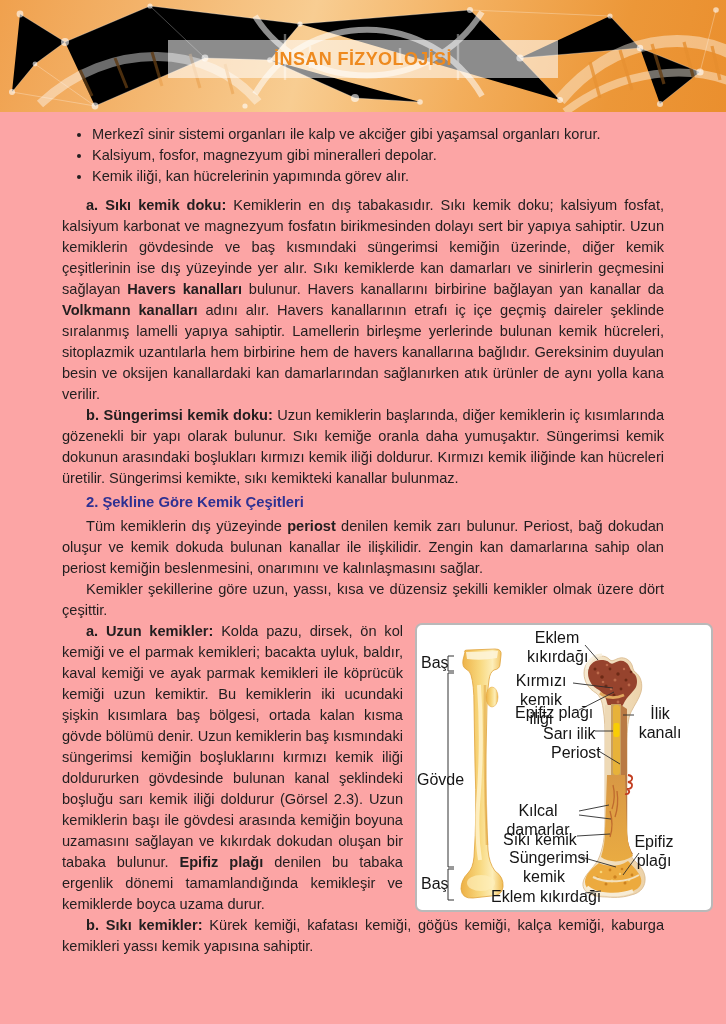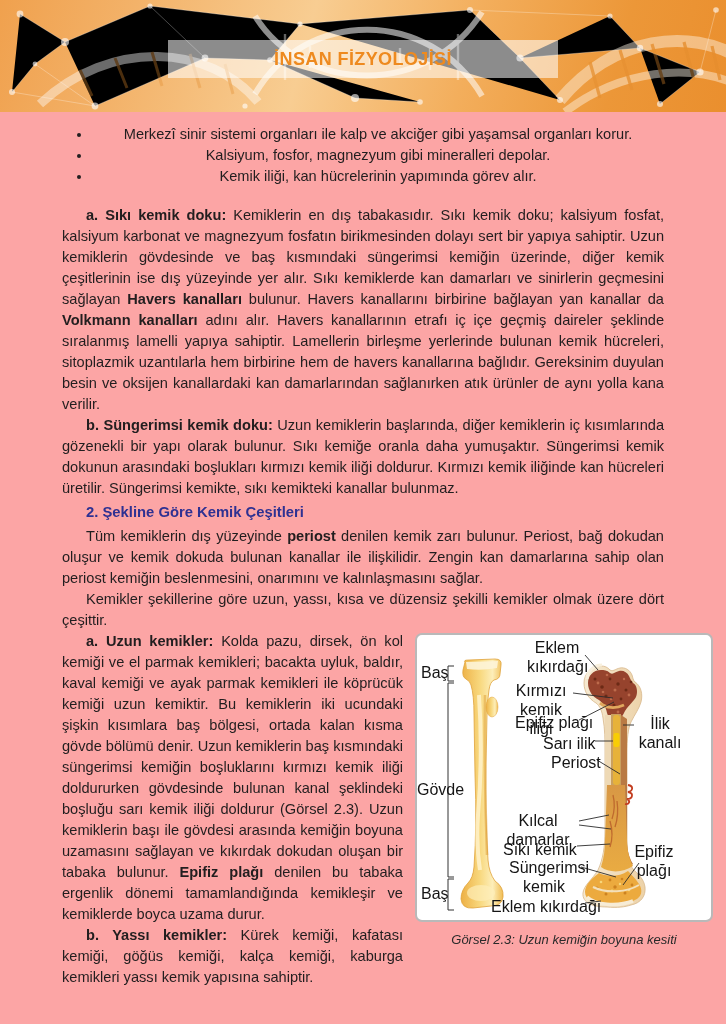--- a/index.html
+++ b/index.html
@@ -10,21 +10,21 @@
   .banner{position:relative;height:112px;overflow:hidden;
     background:linear-gradient(105deg,#f0a14e 0%,#f3b269 18%,#f8cd92 42%,#f3ae5c 64%,#ec9738 84%,#ea8f2e 100%);}
   .banner svg{position:absolute;left:0;top:0;}
   .title-band{position:absolute;left:50%;top:40px;transform:translateX(-50%);
     width:390px;height:38px;background:rgba(255,255,255,.55);
     display:flex;align-items:center;justify-content:center;}
   .title{color:#ee8a1f;font-weight:bold;font-size:18px;letter-spacing:.4px;white-space:nowrap;}
 
   
   .content{padding:12px 62px 0 62px;font-size:14.6px;line-height:21px;text-align:justify;}
-  ul.bullets{list-style:disc;margin:0 0 18px 0;padding:0 0 0 30px;text-align:center;}
+  ul.bullets{list-style:disc;margin:0 0 8px 0;padding:0 0 0 30px;text-align:left;}
   ul.bullets li{margin:0;}
   h3.sec{color:#2e3192;font-size:14.8px;margin:3px 0 3px 24px;text-align:left;}
   p.body{margin:0;text-indent:24px;}
   .b{font-weight:bold;}
 
   
   .figure{float:right;width:298px;margin:2px -49px 2px 12px;}
   .figbox{position:relative;width:294px;height:285px;border:2px solid #b9b9b9;border-radius:7px;background:#fff;}
   .figbox svg{position:absolute;left:0;top:0;}
   .flabel{position:absolute;font-size:16px;line-height:1.18;color:#151515;text-align:center;}
@@ -263,20 +263,19 @@
         <div class="flabel lbl-epifiz-top">Epifiz plağı</div>
         <div class="flabel lbl-ilik-kanali">İlik kanalı</div>
         <div class="flabel lbl-sari-ilik">Sarı ilik</div>
         <div class="flabel lbl-periost">Periost</div>
         <div class="flabel lbl-kilcal">Kılcal damarlar</div>
         <div class="flabel lbl-siki">Sıkı kemik</div>
         <div class="flabel lbl-sungerimsi">Süngerimsi kemik</div>
         <div class="flabel lbl-epifiz-bottom">Epifiz plağı</div>
         <div class="flabel lbl-eklem-bottom">Eklem kıkırdağı</div>
       </div>
-      <div class="figcaption">Görsel 2.3: Uzun kemiğin boyuna kesiti</div>
     </div>
 
     <p class="body"><span class="b">a. Uzun kemikler: </span><span>Kolda pazu, dirsek, ön kol kemiği ve el parmak kemikleri; bacakta uyluk, baldır, kaval kemiği ve ayak parmak kemikleri ile köprücük kemiği uzun kemiktir. Bu kemiklerin iki ucundaki şişkin kısımlara baş bölgesi, ortada kalan kısma gövde bölümü denir. Uzun kemiklerin baş kısmındaki süngerimsi kemiğin boşluklarını kırmızı kemik iliği doldururken gövdesinde bulunan kanal şeklindeki boşluğu sarı kemik iliği doldurur (Görsel 2.3). Uzun kemiklerin başı ile gövdesi arasında kemiğin boyuna uzamasını sağlayan ve kıkırdak dokudan oluşan bir tabaka bulunur. </span><span class="b">Epifiz plağı</span><span> denilen bu tabaka ergenlik dönemi tamamlandığında kemikleşir ve kemiklerde boyca uzama durur.</span></p>
-    <p class="body"><span class="b">b. Yassı kemikler: </span><span>Kürek kemiği, kafatası kemiği, göğüs kemiği, kalça kemiği, kaburga kemikleri yassı kemik yapısına sahiptir.</span></p>
+    <p class="body"><span class="b">b. Sıkı kemikler: </span><span>Kürek kemiği, kafatası kemiği, göğüs kemiği, kalça kemiği, kaburga kemikleri yassı kemik yapısına sahiptir.</span></p>
 
   </div>
 </div>
 
 </body></html>

